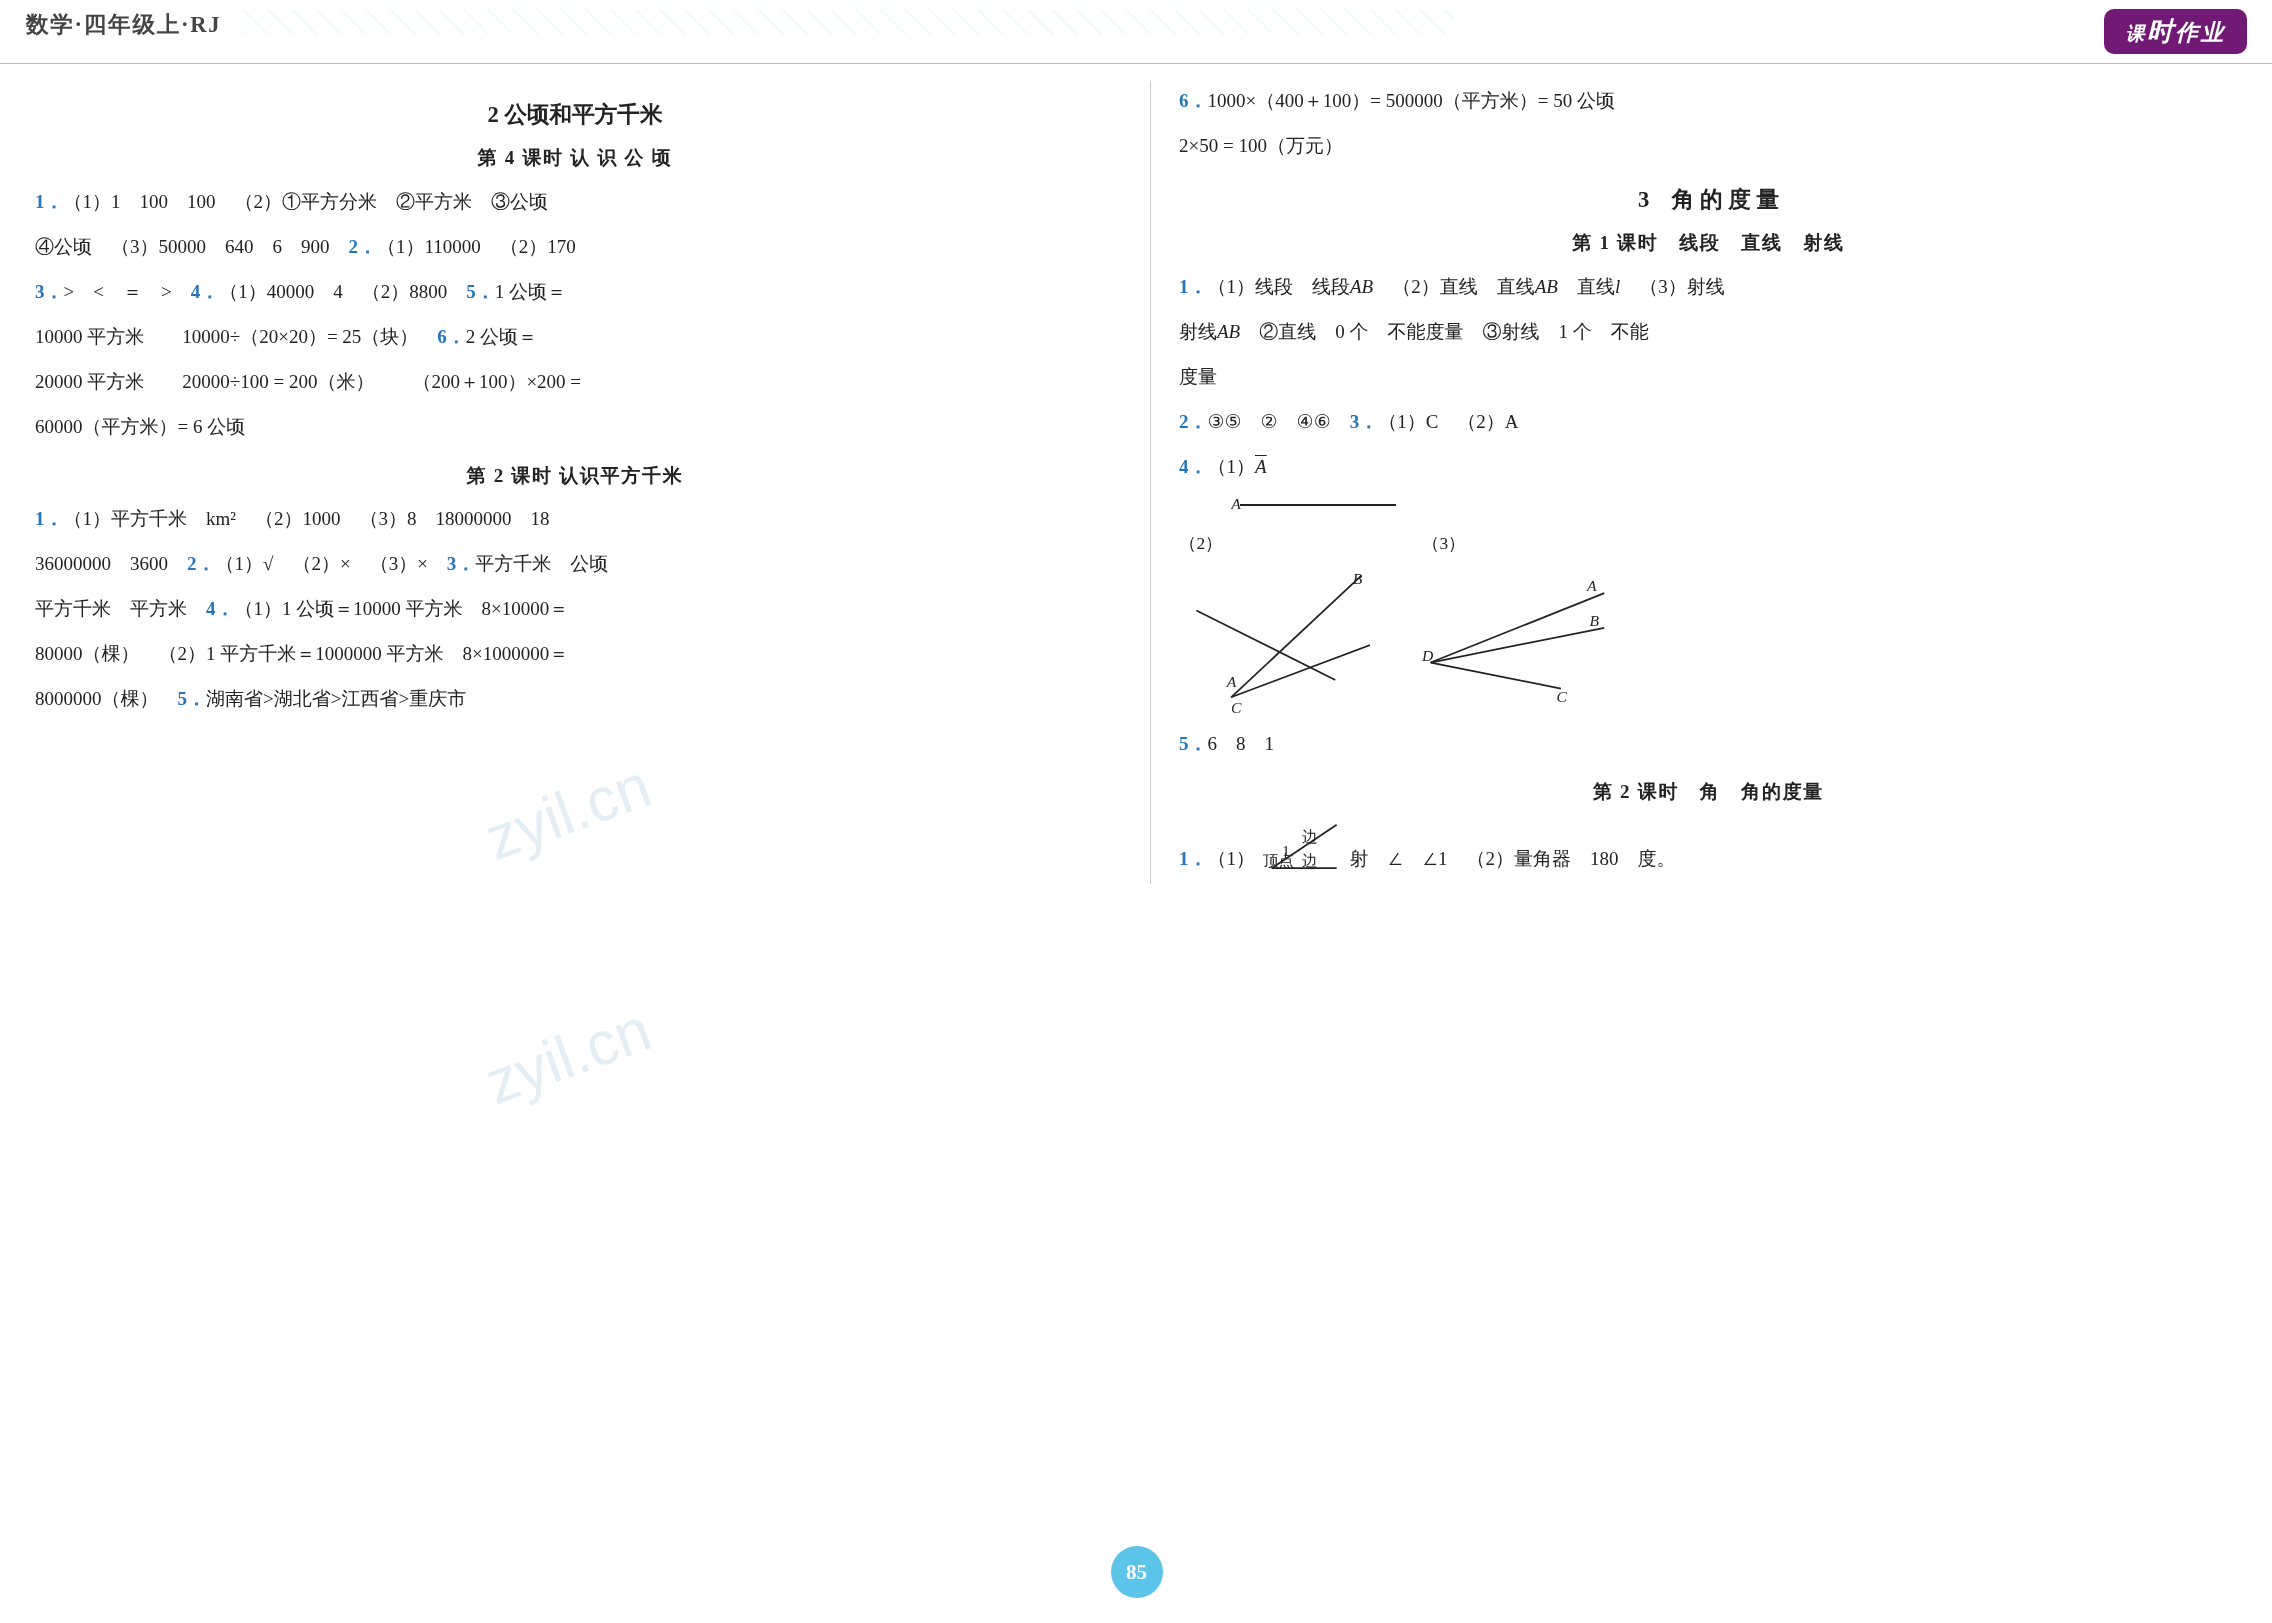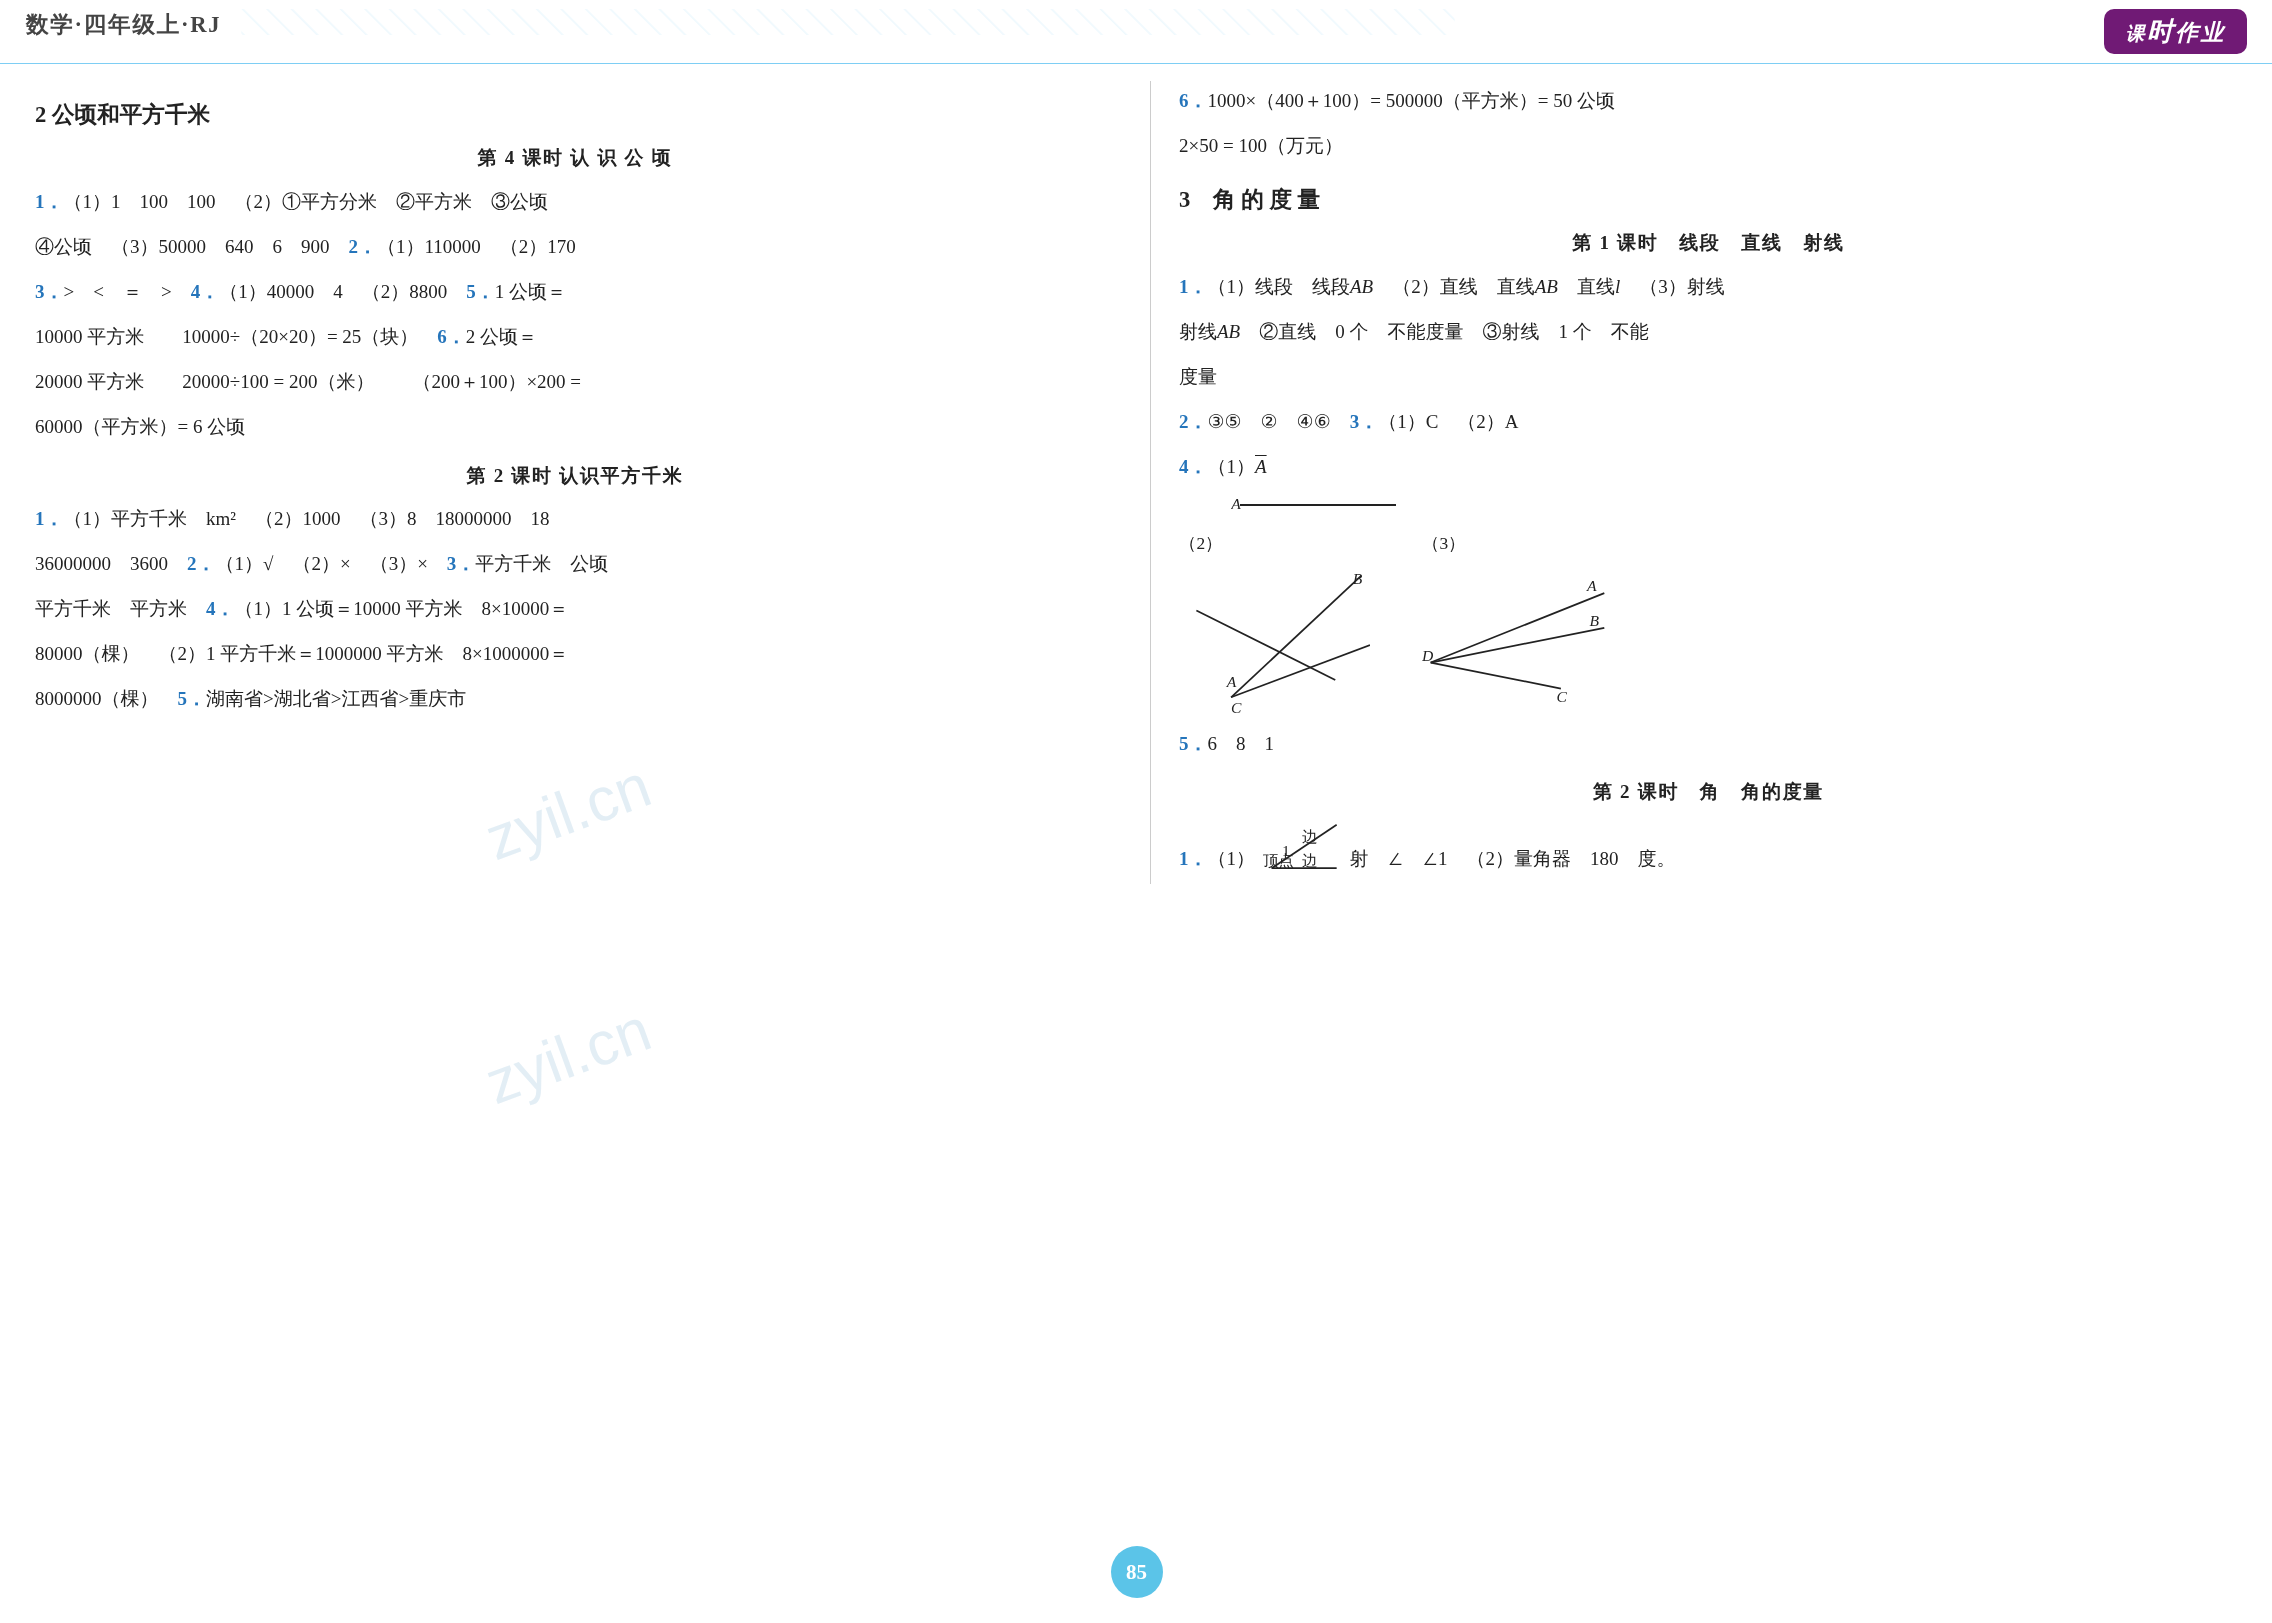--- a/index.html
+++ b/index.html
@@ -66,21 +66,21 @@
     
     .right-col {
       flex: 1;
       max-width: 1088px;
       border-left: 1.7px solid #ccc;
       padding-left: 28px;
     }
 
     
     .section-title {
-      text-align: left;
+      text-align: center;
       font-size: 22.6px;
       font-weight: bold;
       margin: 17.4px 0 14px;
       color: #222;
     }
     .subsection-title {
       text-align: center;
       font-size: 19px;
       font-weight: bold;
       margin: 15.7px 0 10.4px;

